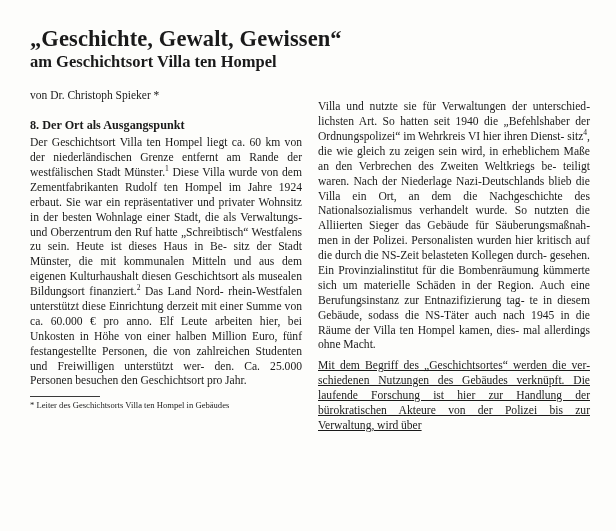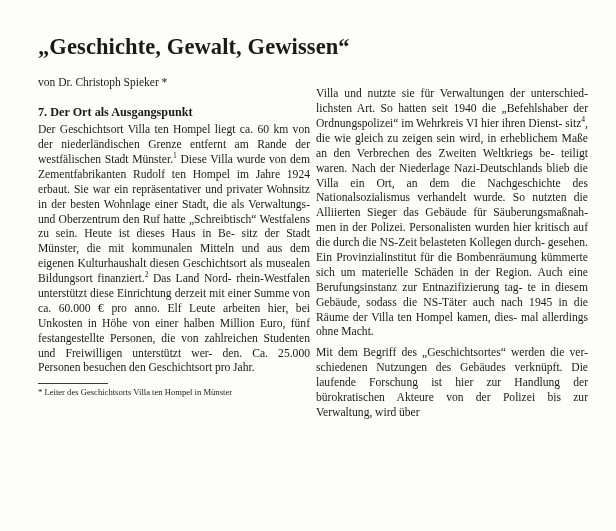--- a/index.html
+++ b/index.html
@@ -12,21 +12,21 @@
     height: 531px;
     overflow: hidden;
     font-family: "Liberation Serif", serif;
     color: #1a1a1a;
   }
   .page {
     position: relative;
     width: 616px;
     height: 531px;
     background: #fdfdfb;
-    padding: 8px;
+    padding: 0;
     box-sizing: border-box;
   }
   .page-inner {
     padding: 26px 30px 0 30px;
   }
   .title-block {
     margin-bottom: 10px;
   }
   h1.doc-title {
     font-size: 22.5px;
@@ -38,21 +38,21 @@
   }
   h2.doc-subtitle {
     font-size: 16.5px;
     line-height: 1.15;
     font-weight: bold;
     margin: 0;
     font-family: "Liberation Serif", serif;
   }
   .columns {
     display: flex;
-    gap: 6px;
+    gap: 16px;
     margin-top: 16px;
   }
   .col {
     width: 272px;
     flex: 0 0 272px;
   }
   .byline {
     font-size: 11.5px;
     margin: 0 0 15px 0;
     line-height: 1.25;
@@ -66,20 +66,21 @@
   p.body {
     font-size: 11.6px;
     line-height: 1.285;
     margin: 0 0 6px 0;
     text-align: justify;
     hyphens: none;
     word-spacing: -0.2px;
   }
   p.body:last-child {
     margin-bottom: 8px;
+    text-decoration: underline;
   }
   .col-right p.body:first-child {
     margin-top: 12px;
   }
   sup {
     font-size: 7.6px;
     vertical-align: super;
     line-height: 0;
   }
   .footnote-rule {
@@ -98,30 +99,31 @@
   }
 </style>
 </head>
 <body>
 
 <div class="page">
   <div class="page-inner">
 
     <div class="title-block">
       <h1 class="doc-title">„Geschichte, Gewalt, Gewissen“</h1>
+      <h2 class="doc-subtitle">am Geschichtsort Villa ten Hompel</h2>
     </div>
 
     <div class="columns">
 
       <div class="col col-left">
         <p class="byline">von Dr. Christoph Spieker *</p>
-        <h3 class="section-heading">7. Der Ort als Ausgangspunkt</h3>
+        <h3 class="section-heading">8. Der Ort als Ausgangspunkt</h3>
         <p class="body">Der Geschichtsort Villa ten Hompel liegt ca. 60 km von der niederländischen Grenze entfernt am Rande der westfälischen Stadt Münster.<sup>1</sup> Diese Villa wurde von dem Zementfabrikanten Rudolf ten Hompel im Jahre 1924 erbaut. Sie war ein repräsentativer und privater Wohnsitz in der besten Wohnlage einer Stadt, die als Verwaltungs- und Oberzentrum den Ruf hatte „Schreibtisch“ Westfalens zu sein. Heute ist dieses Haus in Be- sitz der Stadt Münster, die mit kommunalen Mitteln und aus dem eigenen Kulturhaushalt diesen Geschichtsort als musealen Bildungsort finanziert.<sup>2</sup> Das Land Nord- rhein-Westfalen unterstützt diese Einrichtung derzeit mit einer Summe von ca. 60.000 € pro anno. Elf Leute arbeiten hier, bei Unkosten in Höhe von einer halben Million Euro, fünf festangestellte Personen, die von zahlreichen Studenten und Freiwilligen unterstützt wer- den. Ca. 25.000 Personen besuchen den Geschichtsort pro Jahr.</p>
         <div class="footnote-rule"></div>
-        <p class="footnote">* Leiter des Geschichtsorts Villa ten Hompel in Münster</p>
+        <p class="footnote">* Leiter des Geschichtsorts Villa ten Hompel in Gebäudes</p>
       </div>
 
       <div class="col col-right">
         <p class="body">Villa und nutzte sie für Verwaltungen der unterschied- lichsten Art. So hatten seit 1940 die „Befehlshaber der Ordnungspolizei“ im Wehrkreis VI hier ihren Dienst- sitz<sup>4</sup>, die wie gleich zu zeigen sein wird, in erheblichem Maße an den Verbrechen des Zweiten Weltkriegs be- teiligt waren. Nach der Niederlage Nazi-Deutschlands blieb die Villa ein Ort, an dem die Nachgeschichte des Nationalsozialismus verhandelt wurde. So nutzten die Alliierten Sieger das Gebäude für Säuberungsmaßnah- men in der Polizei. Personalisten wurden hier kritisch auf die durch die NS-Zeit belasteten Kollegen durch- gesehen. Ein Provinzialinstitut für die Bombenräumung kümmerte sich um materielle Schäden in der Region. Auch eine Berufungsinstanz zur Entnazifizierung tag- te in diesem Gebäude, sodass die NS-Täter auch nach 1945 in die Räume der Villa ten Hompel kamen, dies- mal allerdings ohne Macht.</p>
         <p class="body">Mit dem Begriff des „Geschichtsortes“ werden die ver- schiedenen Nutzungen des Gebäudes verknüpft. Die laufende Forschung ist hier zur Handlung der bürokratischen Akteure von der Polizei bis zur Verwaltung, wird über</p>
       </div>
 
     </div>
   </div>
 </div>

